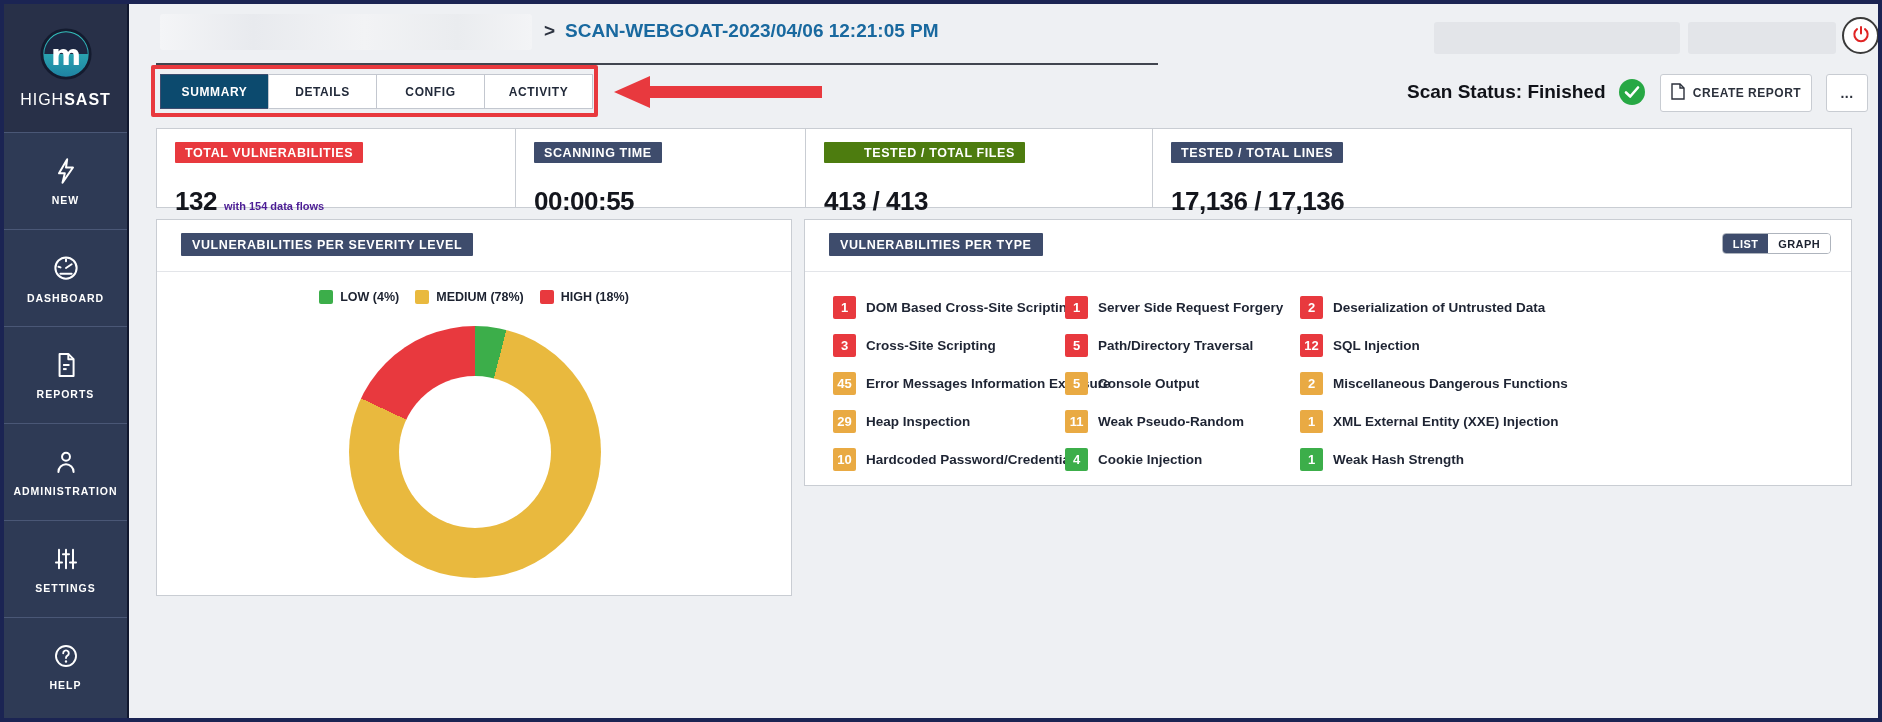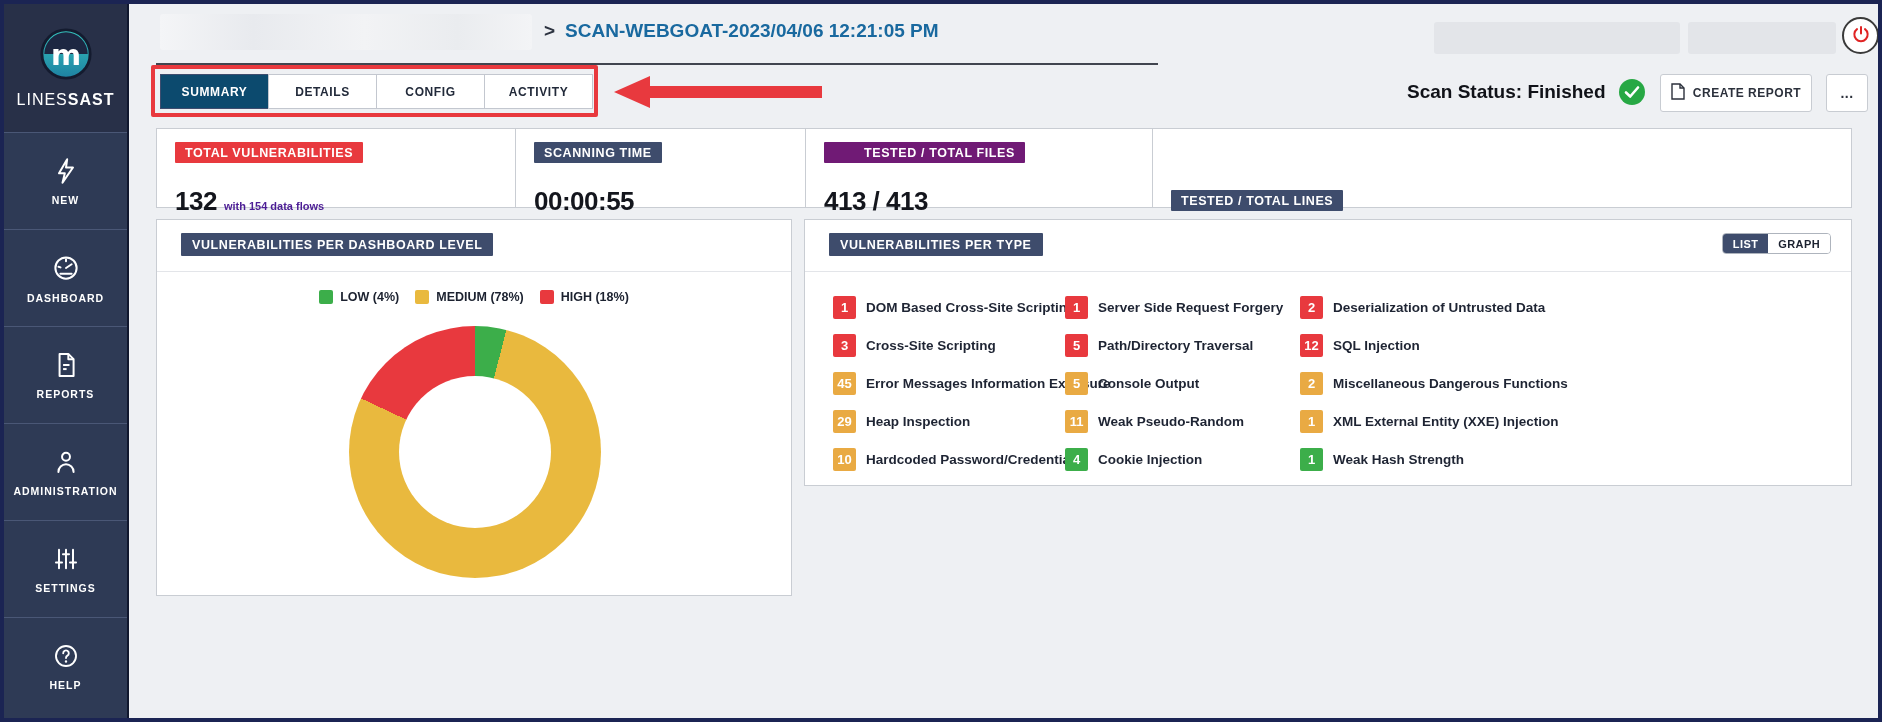--- a/index.html
+++ b/index.html
@@ -136,21 +136,21 @@
               <stop offset="0" stop-color="#36c4be"></stop>
                 <stop offset="1" stop-color="#1e81a2"></stop>
             </linearGradient>
           </defs>
           <circle cx="28" cy="28" r="25" fill="url(#lg-teal)" stroke="#141b2f" stroke-width="3"></circle>
           <path d="M5.5 28 a22.5 22.5 0 0 1 45 0 z" fill="#1d2742"></path>
           <text x="28" y="39" text-anchor="middle" font-family="DejaVu Sans, sans-serif" font-size="30" font-weight="bold" fill="#ffffff">m</text>
         </svg>
       </span>
       <div class="logo-text">
-        <span class="thin">LINES</span><span class="bold">SAST</span>
+        <span class="thin">HIGH</span><span class="bold">SAST</span>
       </div>
     </div>
 
     <div class="nav-item">
       <span class="nav-icon">
         <svg width="28" height="28" viewBox="0 0 24 24" fill="none" stroke="#fff" stroke-width="1.7" stroke-linejoin="round">
           <path d="M13 2 L6 14 H11 L9 22 L18 9 H12 Z"></path>
         </svg>
       </span>
       <span class="nav-label">NEW</span>
@@ -275,36 +275,36 @@
         <span class="stat-suffix">with 154 data flows</span>
       </div>
     </div>
     <div class="stat-card c2">
       <span class="stat-badge" style="background-color: rgb(62, 76, 108);">SCANNING TIME</span>
       <div class="stat-value-row">
         <span class="stat-value">00:00:55</span>
       </div>
     </div>
     <div class="stat-card c3">
-      <span class="stat-badge" style="background-color: #701a75; padding-left: 40px;">TESTED / TOTAL FILES</span>
+      <span class="stat-badge" style="background-color: #4d7c0f; padding-left: 40px;">TESTED / TOTAL FILES</span>
       <div class="stat-value-row">
         <span class="stat-value">413 / 413</span>
       </div>
     </div>
     <div class="stat-card c4">
-      <span class="stat-badge" style="background-color: rgb(62, 76, 108); margin-top: 48px;">TESTED / TOTAL LINES</span>
+      <span class="stat-badge" style="background-color: rgb(62, 76, 108);">TESTED / TOTAL LINES</span>
       <div class="stat-value-row">
         <span class="stat-value">17,136 / 17,136</span>
       </div>
     </div>
   </div>
 
   <div class="panel panel-left">
     <div class="panel-head">
-      <span class="panel-badge">VULNERABILITIES PER DASHBOARD LEVEL</span>
+      <span class="panel-badge">VULNERABILITIES PER SEVERITY LEVEL</span>
     </div>
     <div class="legend">
       <div class="legend-item">
         <span class="legend-swatch" style="background-color: rgb(60, 174, 74);"></span>
         <span>LOW (4%)</span>
       </div>
       <div class="legend-item">
         <span class="legend-swatch" style="background-color: rgb(233, 185, 62);"></span>
         <span>MEDIUM (78%)</span>
       </div>

